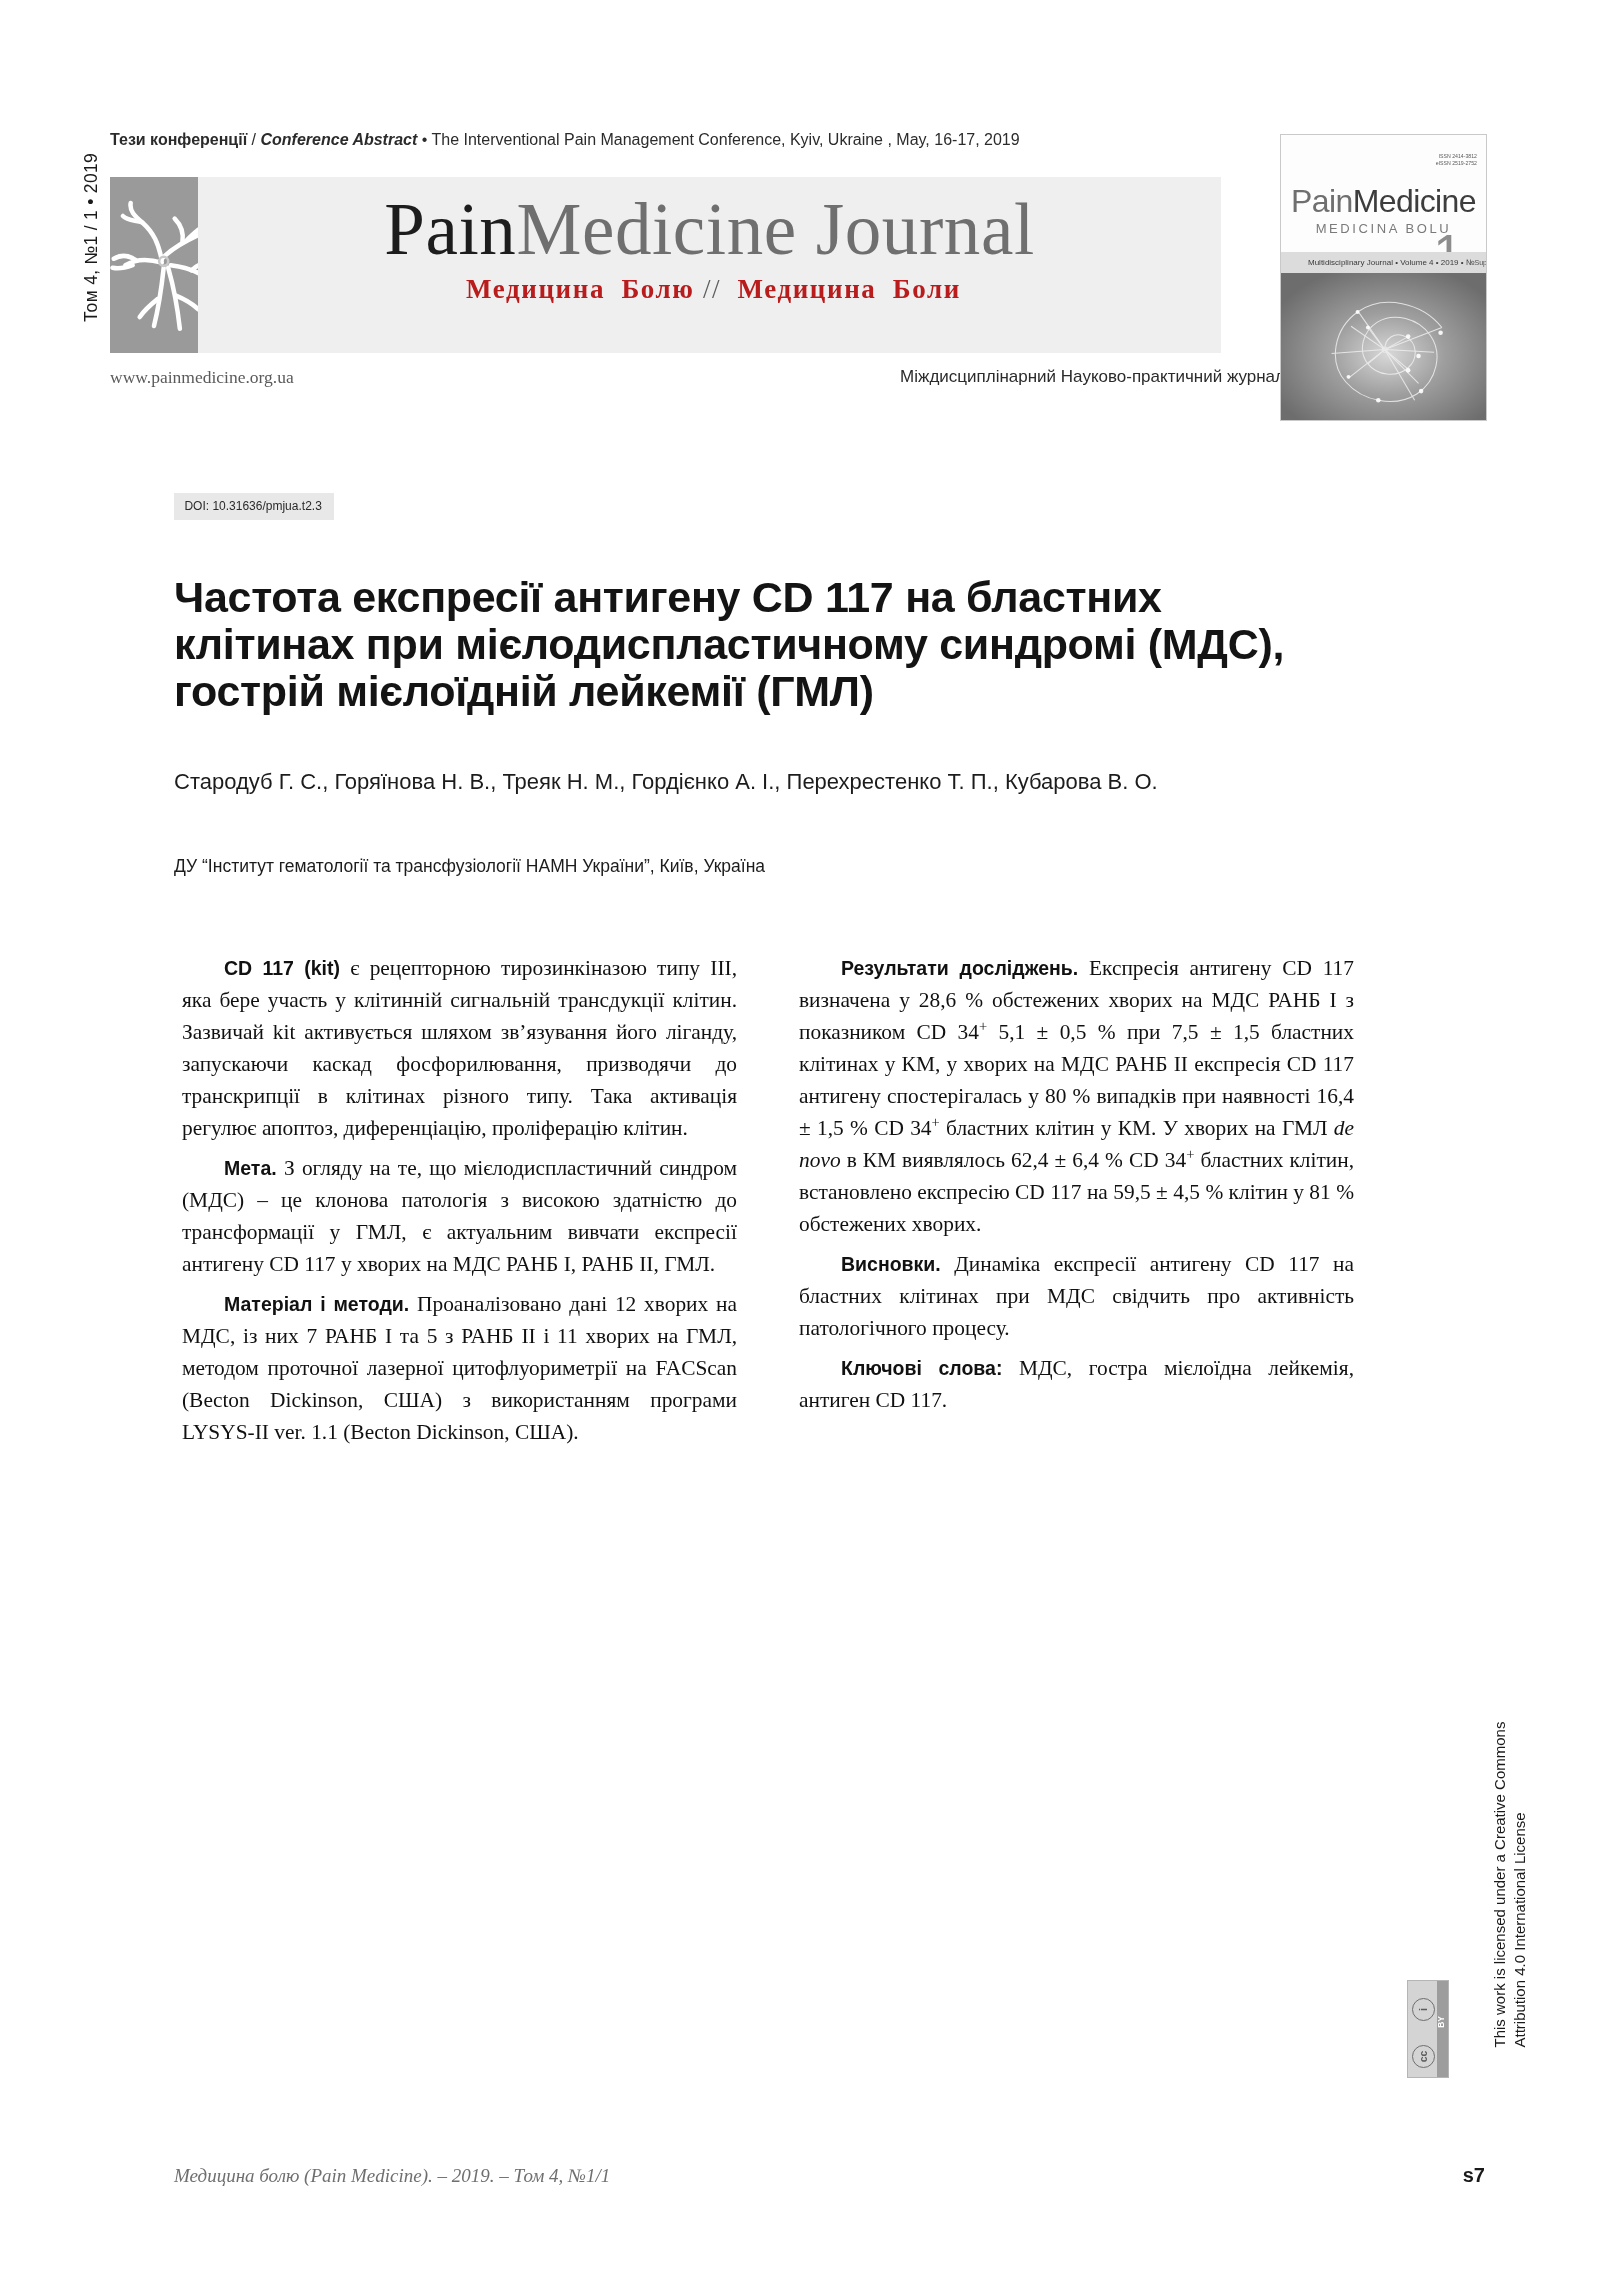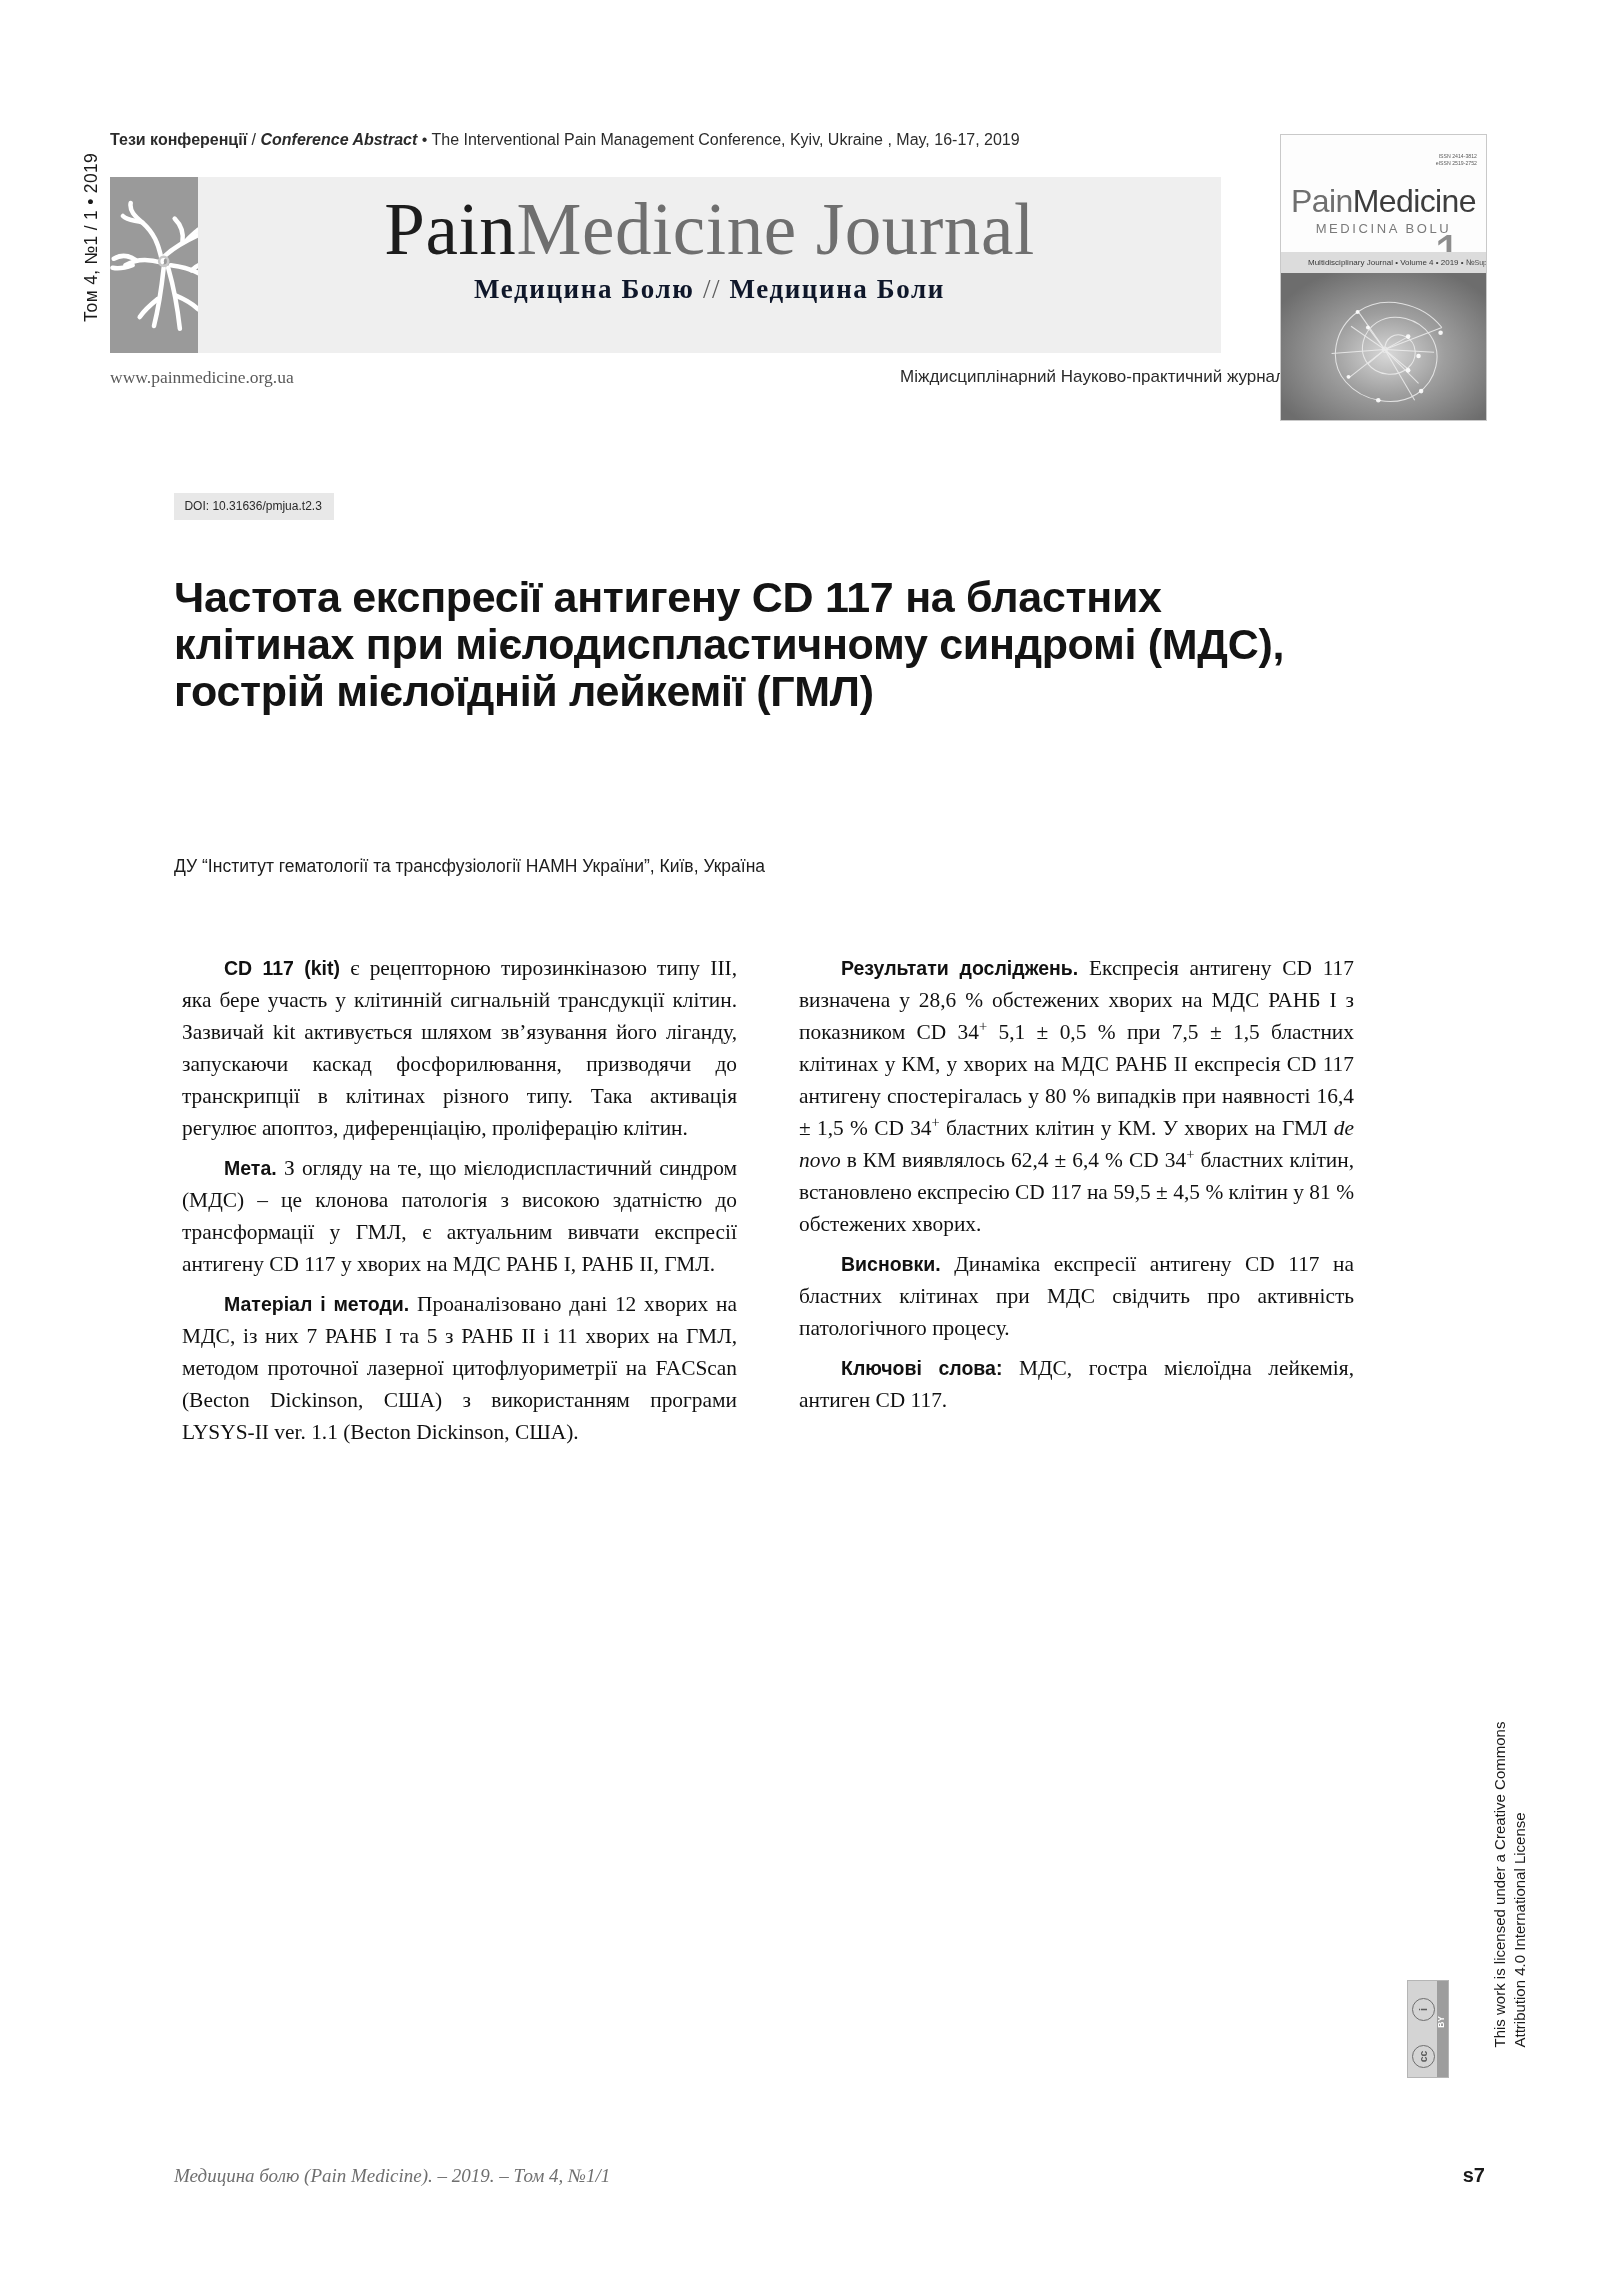--- a/index.html
+++ b/index.html
@@ -60,21 +60,21 @@
   }
   .mast-title .dark { color:#1d1d1d; }
   .mast-sub {
     position:absolute; left:88px; top:97px; width:1023px;
     text-align:center;
     font-family:"Liberation Serif", serif;
     font-size:27px; letter-spacing:1.6px;
     color:#5d5d5d;
     white-space:nowrap;
   }
-  .mast-sub .dark { color:#0f172a; font-weight:bold; }
+  .mast-sub .dark { color:#b91c1c; font-weight:bold;margin-left:8px; }
 
   .mast-url {
     position:absolute; left:110px; top:367px;
     font-family:"Liberation Serif", serif;
     font-size:17.5px; color:#5a5a5a;
     white-space:nowrap;
   }
   .mast-tag {
     position:absolute; left:778px; top:367px; width:507px;
     text-align:right;
@@ -306,20 +306,21 @@
           <circle cx="118" cy="60" r="3"></circle>
         </g>
       </svg>
     </div>
   </div>
 
   <div class="doi">DOI: 10.31636/pmjua.t2.3</div>
 
   <h1 class="title">Частота експресії антигену CD 117 на бластних клітинах при мієлодиспластичному синдромі (МДС), гострій мієлоїдній лейкемії (ГМЛ)</h1>
 
+  <div class="authors">Стародуб Г. С., Горяїнова Н. В., Треяк Н. М., Гордієнко А. І., Перехрестенко Т. П., Кубарова В. О.</div>
   <div class="affil">ДУ “Інститут гематології та трансфузіології НАМН України”, Київ, Україна</div>
 
   <div class="col left">
     <p><b>CD 117 (kit)</b><span> є рецепторною тирозинкіназою типу III, яка бере участь у клітинній сигнальній трансдукції клітин. Зазвичай kit активується шляхом зв’язування його ліганду, запускаючи каскад фосфорилювання, призводячи до транскрипції в клітинах різного типу. Така активація регулює апоптоз, диференціацію, проліферацію клітин.</span></p>
     <p><b>Мета.</b><span> З огляду на те, що мієлодиспластичний синдром (МДС) – це клонова патологія з високою здатністю до трансформації у ГМЛ, є актуальним вивчати експресії антигену CD 117 у хворих на МДС РАНБ I, РАНБ II, ГМЛ.</span></p>
     <p><b>Матеріал і методи.</b><span> Проаналізовано дані 12 хворих на МДС, із них 7 РАНБ I та 5 з РАНБ II і 11 хворих на ГМЛ, методом проточної лазерної цитофлуориметрії на FACScan (Becton Dickinson, США) з використанням програми LYSYS-II ver. 1.1 (Becton Dickinson, США).</span></p>
   </div>
 
   <div class="col right">
     <p><b>Результати досліджень.</b><span> Експресія антигену CD 117 визначена у 28,6 % обстежених хворих на МДС РАНБ I з показником CD 34</span><sup>+</sup><span> 5,1 ± 0,5 % при 7,5 ± 1,5 бластних клітинах у КМ, у хворих на МДС РАНБ II експресія CD 117 антигену спостерігалась у 80 % випадків при наявності 16,4 ± 1,5 % CD 34</span><sup>+</sup><span> бластних клітин у КМ. У хворих на ГМЛ </span><i>de novo</i><span> в КМ виявлялось 62,4 ± 6,4 % CD 34</span><sup>+</sup><span> бластних клітин, встановлено експресію CD 117 на 59,5 ± 4,5 % клітин у 81 % обстежених хворих.</span></p>

